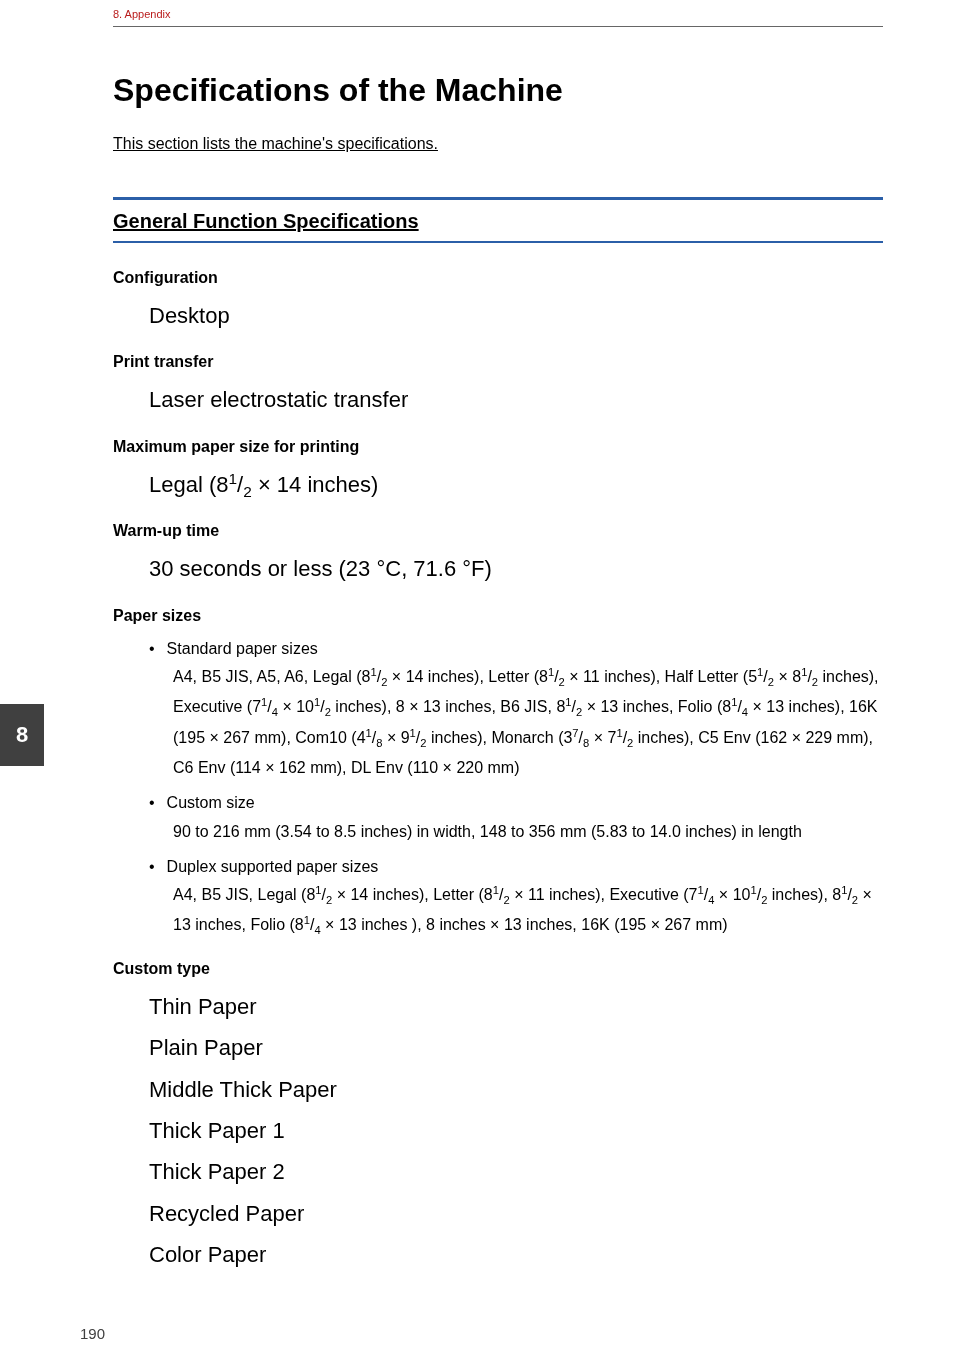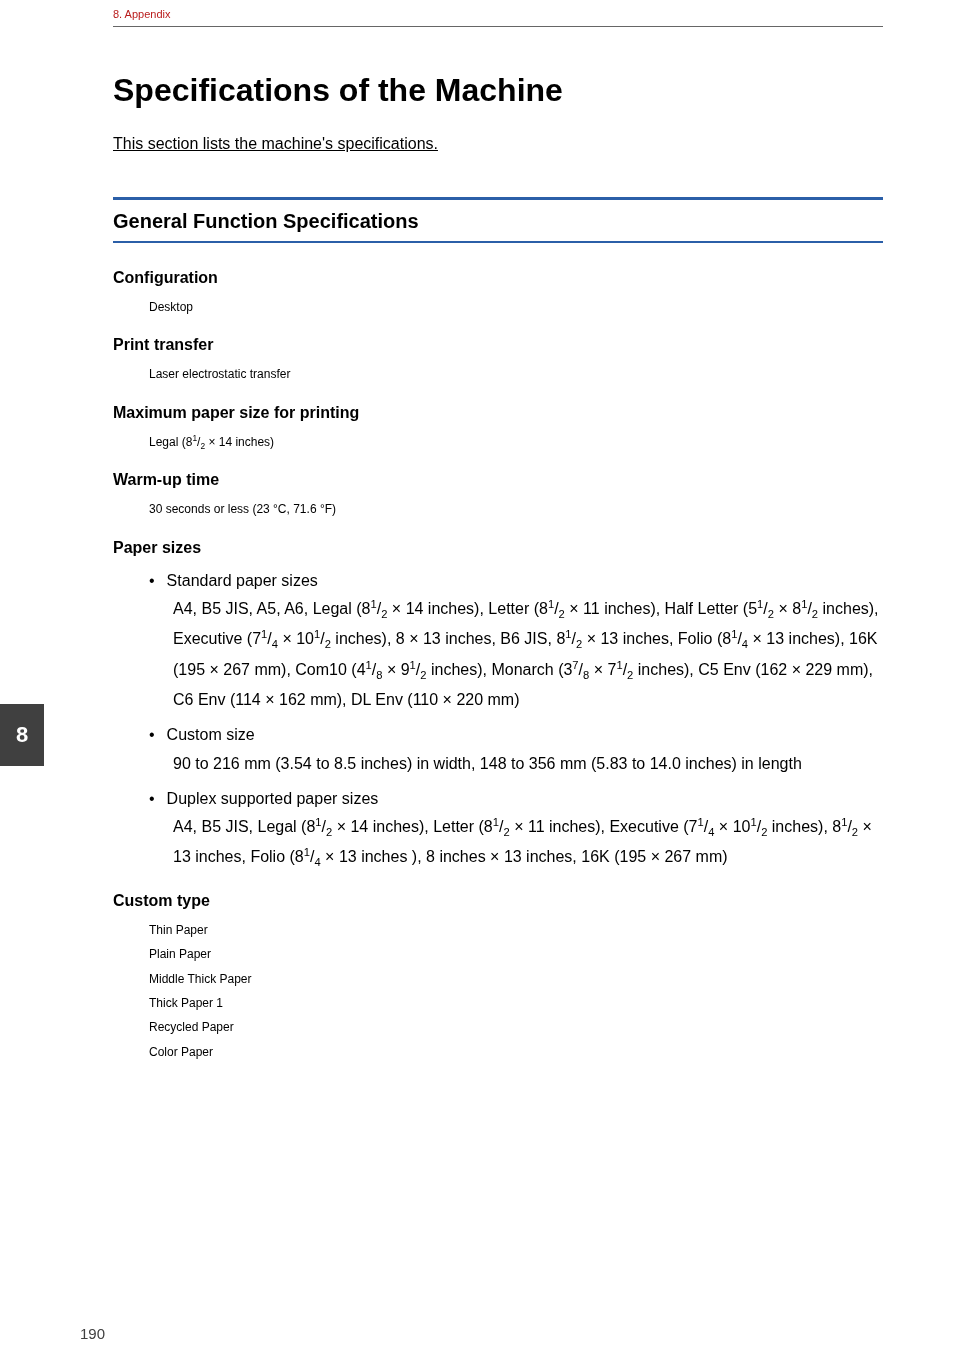--- a/index.html
+++ b/index.html
@@ -51,30 +51,31 @@
     .section-divider-bottom {
       height: 2px;
       background: #2b5fa8;
       margin-top: 8px;
       margin-bottom: 26px;
     }
     .section-title {
       font-size: 20px;
       font-weight: bold;
       color: #000;
+      text-decoration: underline;
     }
     .spec-label {
       font-size: 16px;
       font-weight: bold;
       color: #000;
       margin-bottom: 10px;
       margin-top: 19px;
     }
     .spec-value {
-      font-size: 12px;
+      font-size: 22px;
       margin-left: 36px;
       line-height: 1.7;
       margin-bottom: 4px;
     }
     .bullet-item {
       font-size: 16px;
       margin-left: 36px;
       line-height: 1.7;
       display: flex;
       align-items: center;
@@ -157,17 +158,18 @@
   <div class="bullet-item">
       <span>Duplex supported paper sizes</span>
     </div>
   <div class="bullet-content">A4, B5 JIS, Legal (8<sup>1</sup>/<sub>2</sub> × 14 inches), Letter (8<sup>1</sup>/<sub>2</sub> × 11 inches), Executive (7<sup>1</sup>/<sub>4</sub> × 10<sup>1</sup>/<sub>2</sub> inches), 8<sup>1</sup>/<sub>2</sub> × 13 inches, Folio (8<sup>1</sup>/<sub>4</sub> × 13 inches ), 8 inches × 13 inches, 16K (195 × 267 mm)</div>
 
   <div class="spec-label">Custom type</div>
   <div class="spec-value">Thin Paper</div>
   <div class="spec-value">Plain Paper</div>
   <div class="spec-value">Middle Thick Paper</div>
   <div class="spec-value">Thick Paper 1</div>
+  <div class="spec-value">Thick Paper 2</div>
   <div class="spec-value">Recycled Paper</div>
   <div class="spec-value">Color Paper</div>
 </div>
 
 <div class="page-num">190</div>
 
 </body></html>

